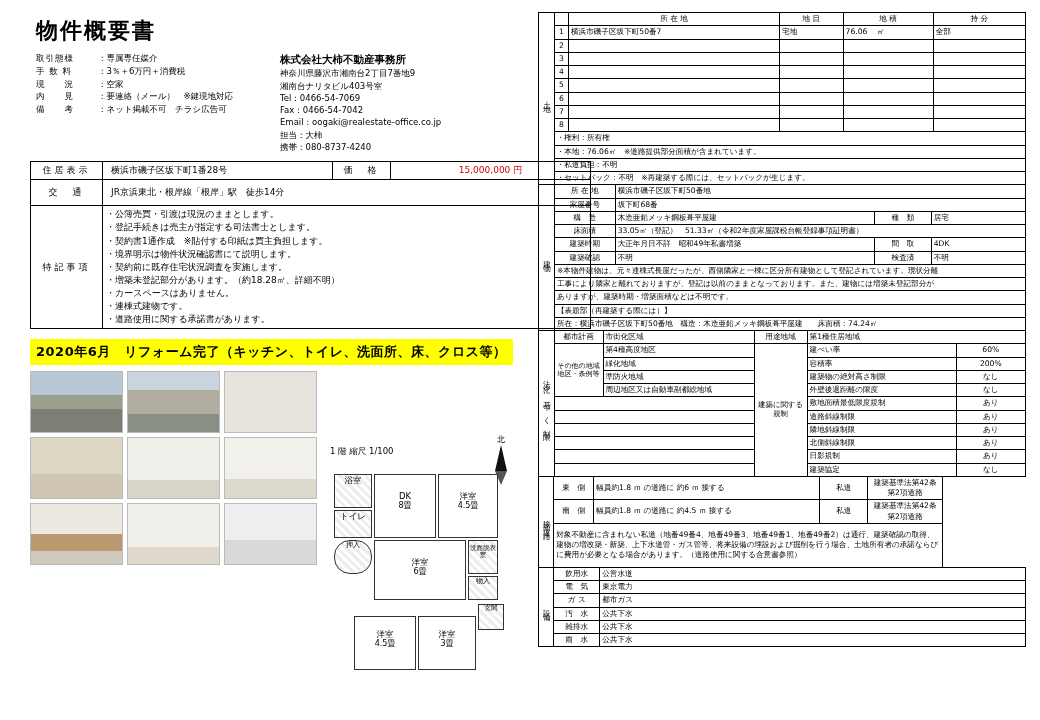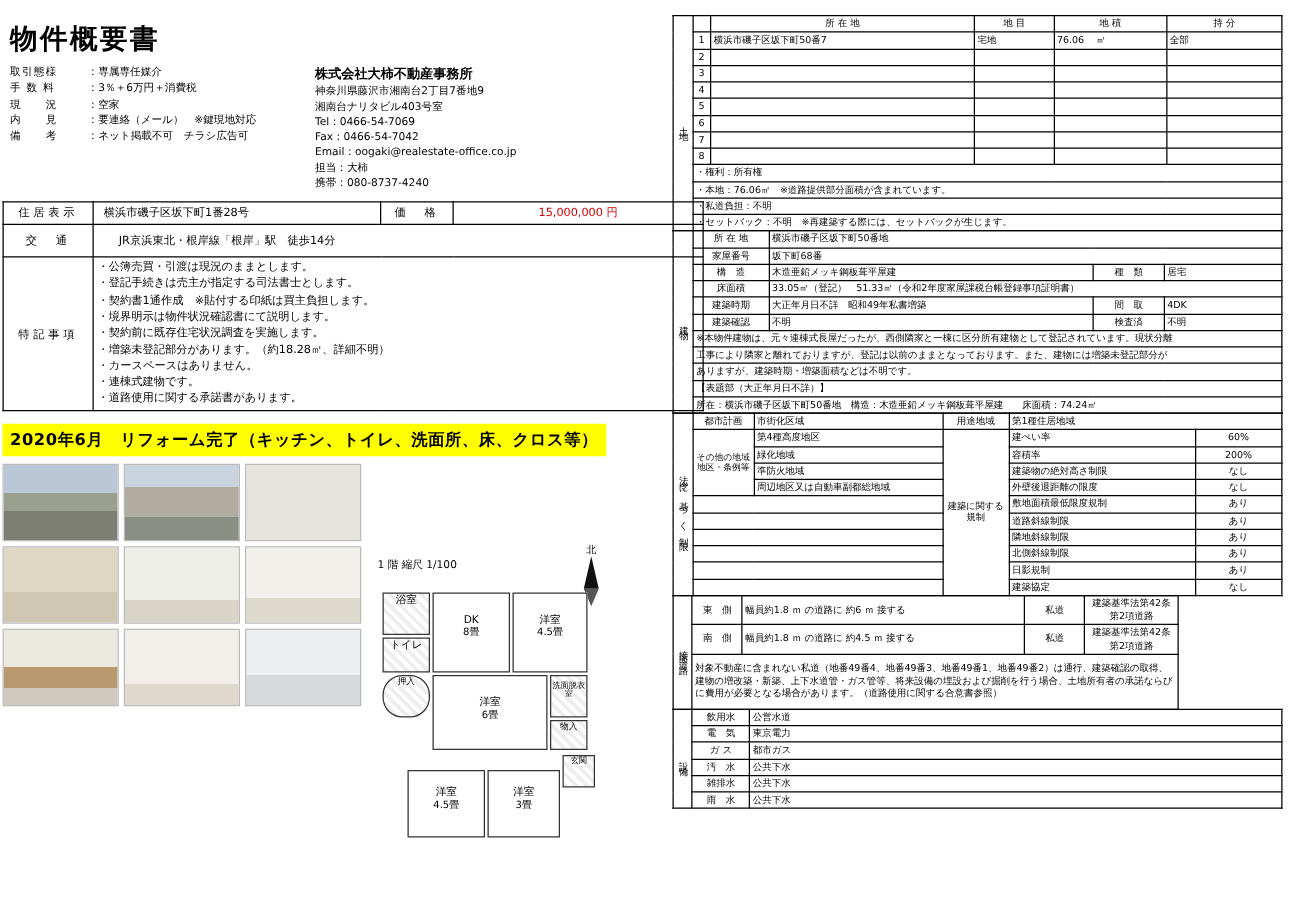--- a/index.html
+++ b/index.html
@@ -9,21 +9,21 @@
     background:#ffffff;
     font-family:"DejaVu Sans", sans-serif;
     color:#000;
     font-size:9px;
     position:relative;
     overflow:hidden;
   }
   .page { position:absolute; inset:0; }
 
   
-  .left { position:absolute; left:2px; top:10px; width:500px; }
+  .left { position:absolute; left:30px; top:10px; width:500px; }
 
   .title { font-size:22px; font-weight:bold; letter-spacing:2px; margin:6px 0 6px 6px; }
 
   .hdr-row { display:flex; }
   .hdr-left { width:250px; font-size:8.5px; line-height:1.5; padding-left:6px; }
   .hdr-left .l { display:flex; }
   .hdr-left .l .k { width:62px; letter-spacing:1px; }
   .hdr-right { font-size:8.5px; line-height:1.45; }
   .hdr-right .co { font-weight:bold; font-size:10.5px; }
 
@@ -122,21 +122,21 @@
     <table class="tb maintb">
       <tbody>
           <tr>
         <td class="lbl" style="width:72px;">住居表示</td>
         <td style="width:230px; padding-left:8px;">横浜市磯子区坂下町1番28号</td>
         <td class="lbl" style="width:58px;">価　格</td>
         <td class="big" style="text-align:center;">15,000,000 円</td>
       </tr>
       <tr>
         <td class="lbl">交　通</td>
-        <td colspan="3" style="padding:6px 20px;">JR京浜東北・根岸線「根岸」駅　徒歩14分</td>
+        <td colspan="3" style="padding:6px 8px;">JR京浜東北・根岸線「根岸」駅　徒歩14分</td>
       </tr>
       <tr>
         <td class="lbl">特記事項</td>
         <td colspan="3" class="notes">
           <div>・公簿売買・引渡は現況のままとします。</div>
           <div>・登記手続きは売主が指定する司法書士とします。</div>
           <div>・契約書1通作成　※貼付する印紙は買主負担します。</div>
           <div>・境界明示は物件状況確認書にて説明します。</div>
           <div>・契約前に既存住宅状況調査を実施します。</div>
           <div>・増築未登記部分があります。（約18.28㎡、詳細不明）</div>
@@ -343,21 +343,21 @@
       <tr>
             <td colspan="4" class="note2">※本物件建物は、元々連棟式長屋だったが、西側隣家と一棟に区分所有建物として登記されています。現状分離</td>
           </tr>
       <tr>
             <td colspan="4" class="note2">工事により隣家と離れておりますが、登記は以前のままとなっております。また、建物には増築未登記部分が</td>
           </tr>
       <tr>
             <td colspan="4" class="note2">ありますが、建築時期・増築面積などは不明です。</td>
           </tr>
       <tr>
-            <td colspan="4" class="note2">【表題部（大正年月日不詳）】</td>
+            <td colspan="4" class="note2">【表題部（再建築する際には）】</td>
           </tr>
       <tr>
             <td colspan="4" class="note2">所在：横浜市磯子区坂下町50番地　構造：木造亜鉛メッキ鋼板葺平屋建　　床面積：74.24㎡</td>
           </tr>
     </tbody>
       </table>
 
     <table class="tb" style="width:488px; margin-top:-1px;">
       <tbody>
           <tr>

